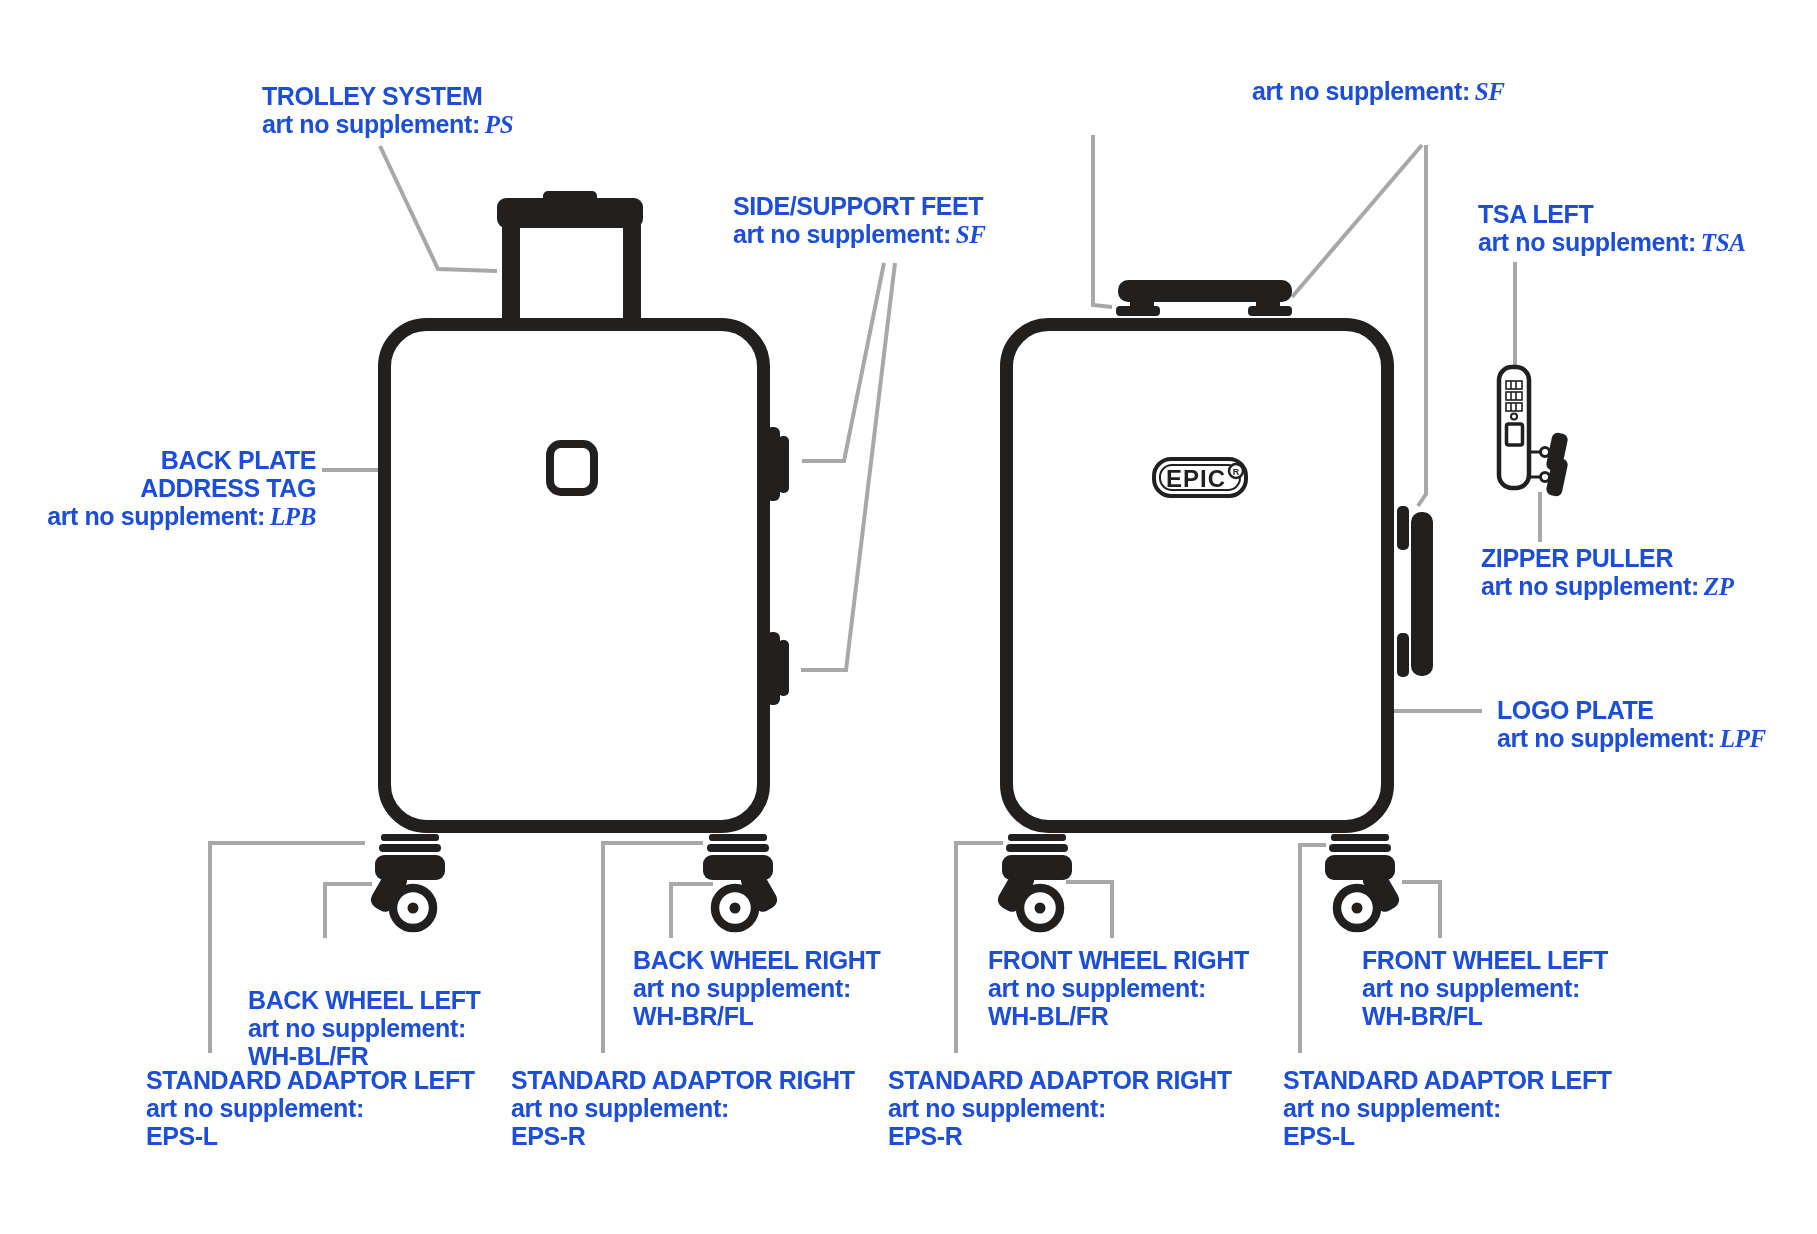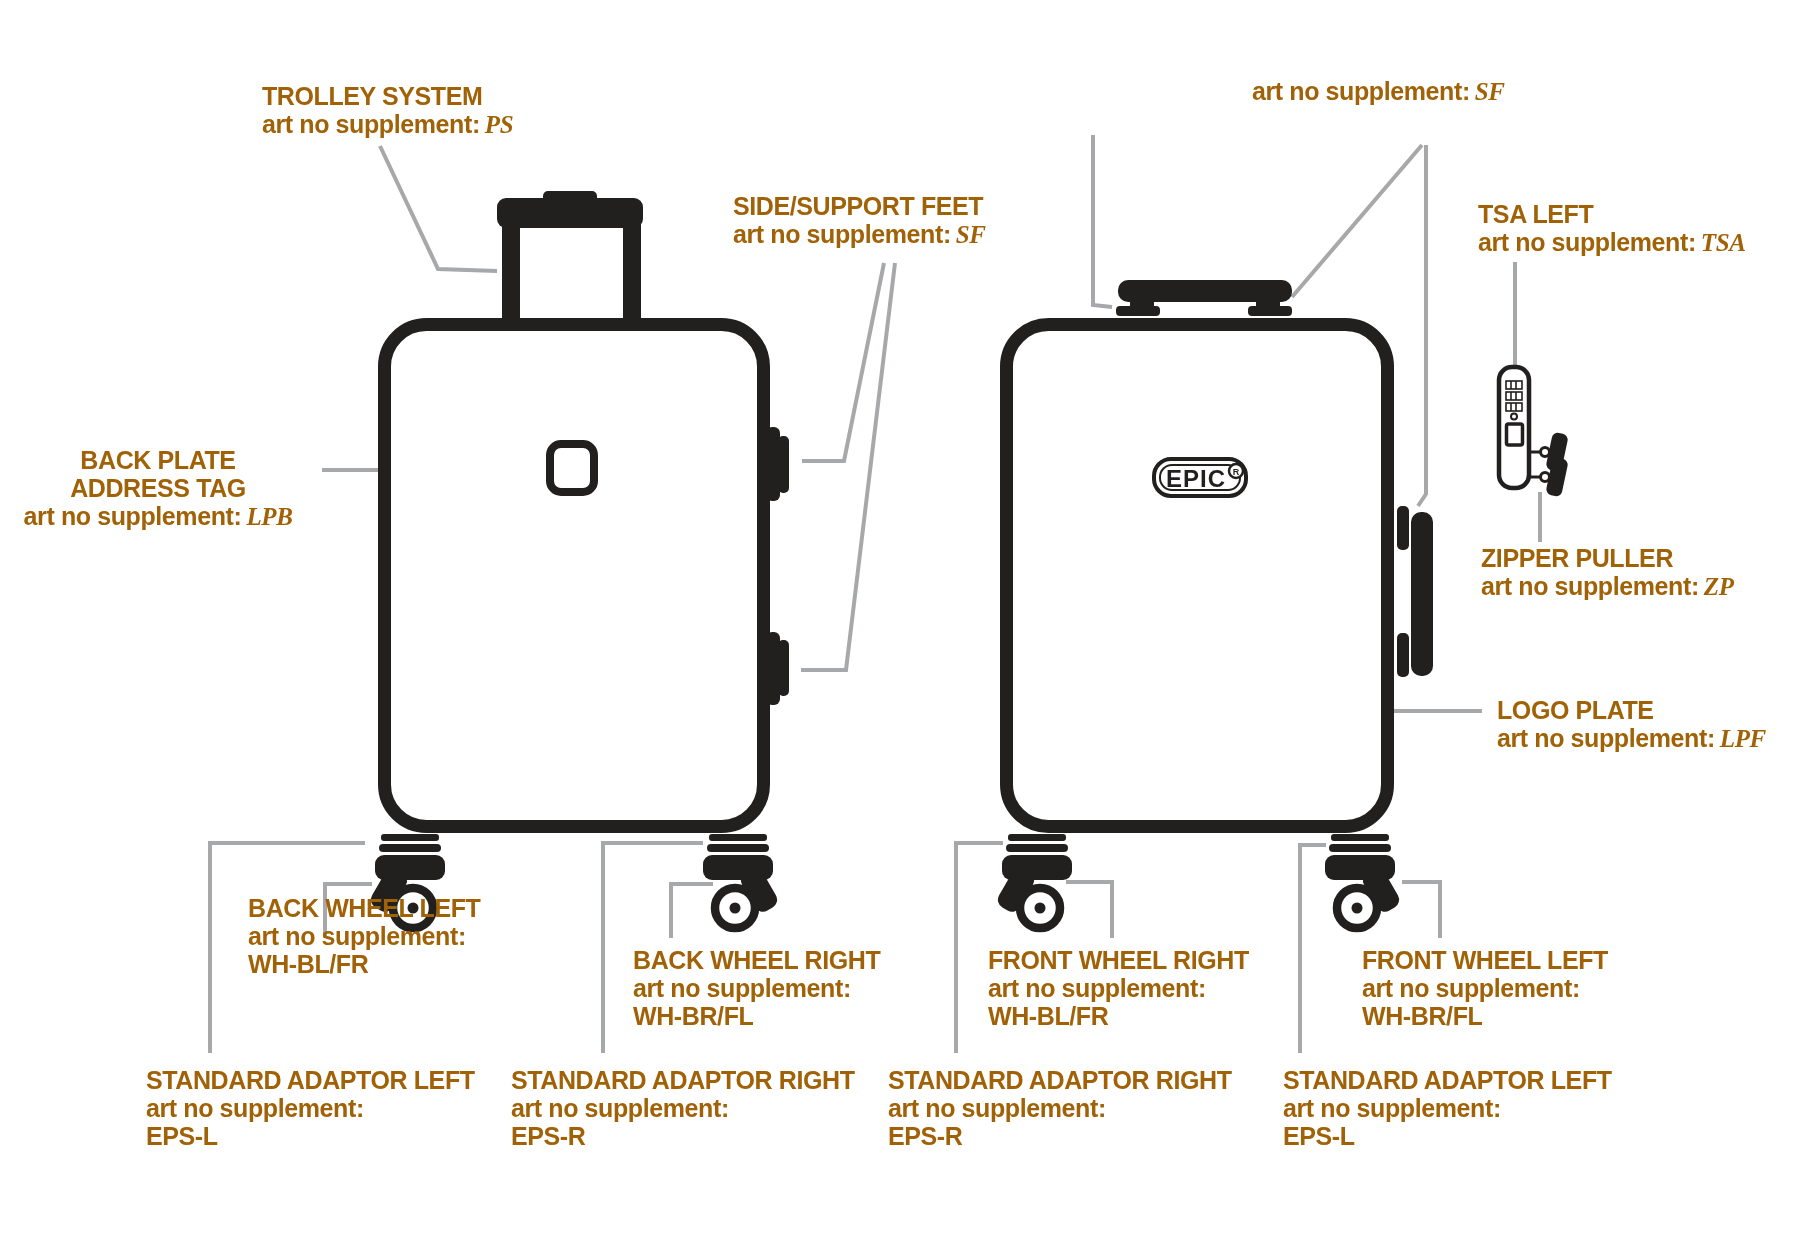--- a/index.html
+++ b/index.html
@@ -2,26 +2,26 @@
 <html><head>
 <meta charset="utf-8">
 <style>
   html,body{margin:0;padding:0;background:#ffffff;}
   .stage{
     position:relative;width:1817px;height:1234px;background:#fff;overflow:hidden;
     font-family:"Liberation Sans","DejaVu Sans",sans-serif;
   }
   svg.art{position:absolute;left:0;top:0;}
   .lbl{
-    position:absolute;color:#a16207;font-weight:bold;font-size:25px;line-height:28px;
+    position:absolute;color:#1d4ed8;font-weight:bold;font-size:25px;line-height:28px;
     letter-spacing:-0.4px;white-space:nowrap;
   }
   .lbl i{font-style:italic;margin-left:5px;font-family:Liberation Serif, serif;}
   .lbl .code{}
-  .lbl.ralign{text-align:center;}
+  .lbl.ralign{text-align:right;}
 </style>
 </head>
 <body>
 
 <div class="stage">
 
 <svg class="art" width="1817" height="1234" viewBox="0 0 1817 1234">
   <defs>
     <g id="wheel-proto">
       <rect x="-29" y="0" width="58" height="7" rx="3" fill="#221F1F"></rect>
@@ -155,21 +155,21 @@
 <div class="lbl" style="left:1481px;top:544px">
   <div>ZIPPER PULLER</div>
   <div><span>art no supplement:</span><i>ZP</i></div>
 </div>
 
 <div class="lbl" style="left:1497px;top:696px">
   <div>LOGO PLATE</div>
   <div><span>art no supplement:</span><i>LPF</i></div>
 </div>
 
-<div class="lbl" style="left:248px;top:894px">
+<div class="lbl" style="left:248px;top:986px">
   <div>BACK WHEEL LEFT</div>
   <div>art no supplement:</div>
   <div class="code">WH-BL/FR</div>
 </div>
 
 <div class="lbl" style="left:633px;top:946px">
   <div>BACK WHEEL RIGHT</div>
   <div>art no supplement:</div>
   <div class="code">WH-BR/FL</div>
 </div>

